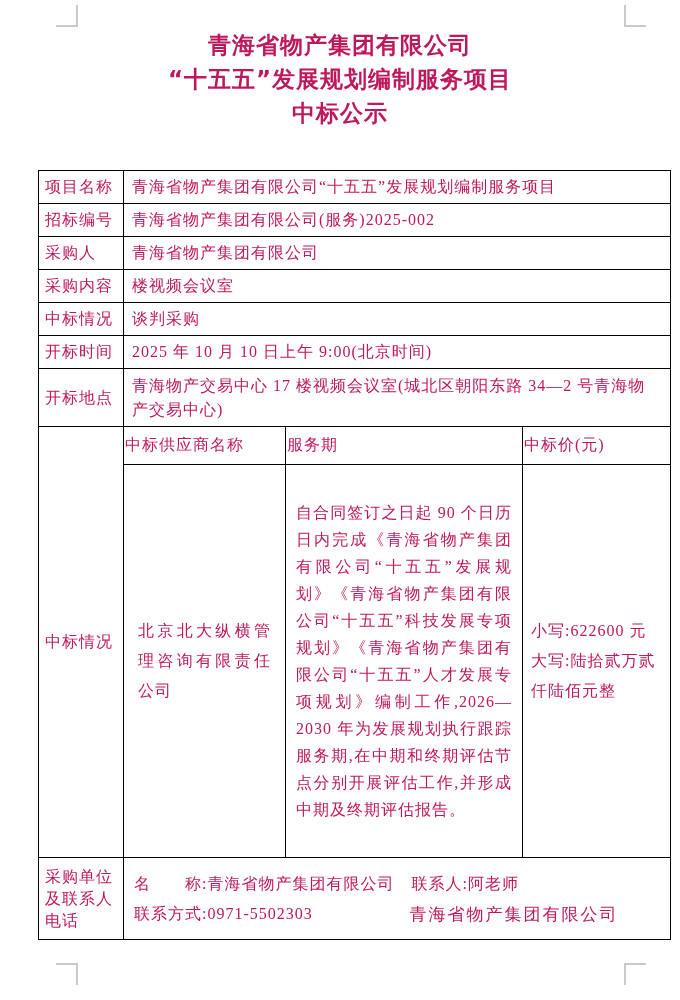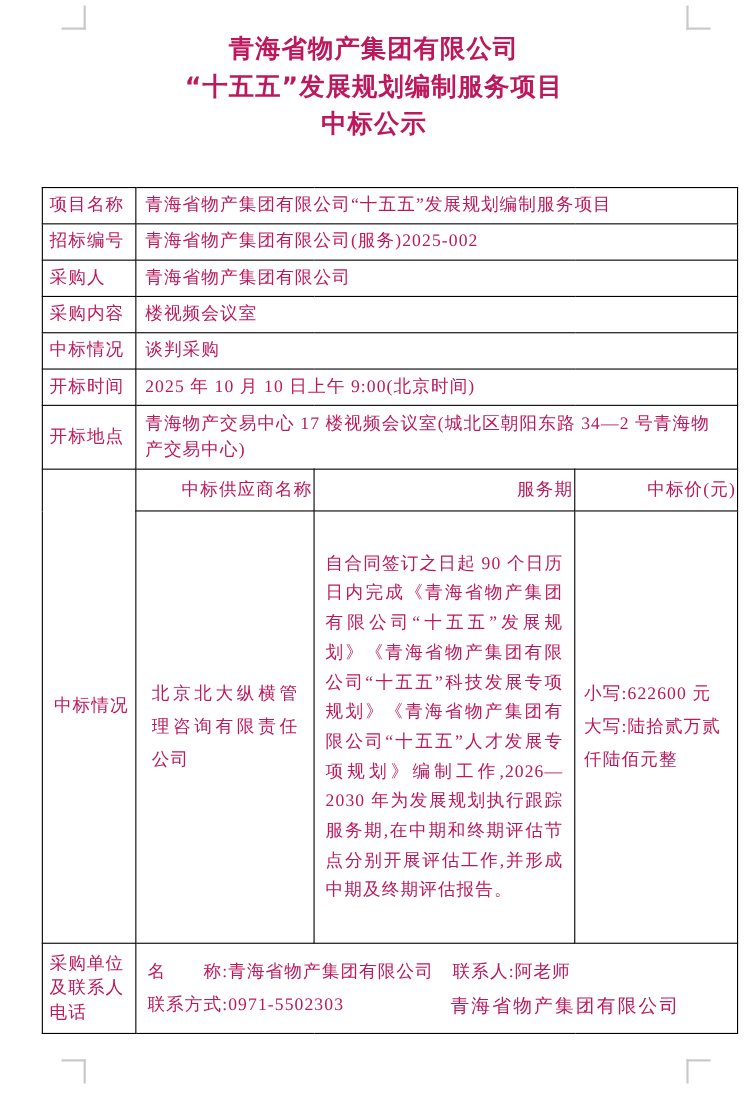--- a/index.html
+++ b/index.html
@@ -62,21 +62,21 @@
     padding: 2px 6px;
     line-height: 22px;
   }
   td.val {
     text-align: left;
     padding: 2px 8px;
     line-height: 24px;
   }
   tr.r  td { height: 28px; }
   tr.loc td { height: 53px; }
-  tr.hdr td { height: 35px; text-align: right; }
+  tr.hdr td { height: 35px; text-align: left; }
   tr.award-body td { height: 358px; }
   tr.contact td { height: 77px; }
 
   td.supplier {
     text-align: justify;
     padding: 0 14px;
     line-height: 30px;
   }
   td.service {
     text-align: justify;

